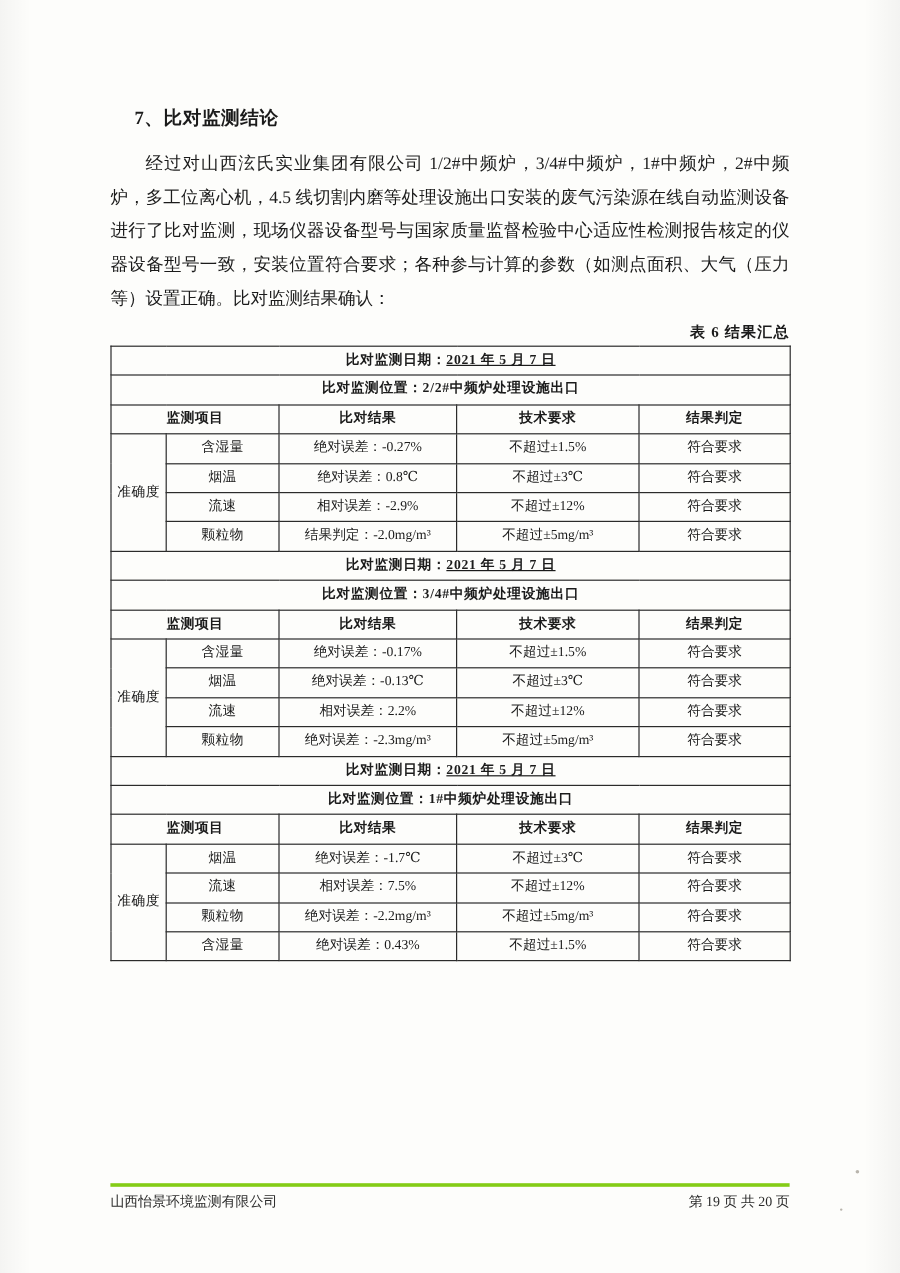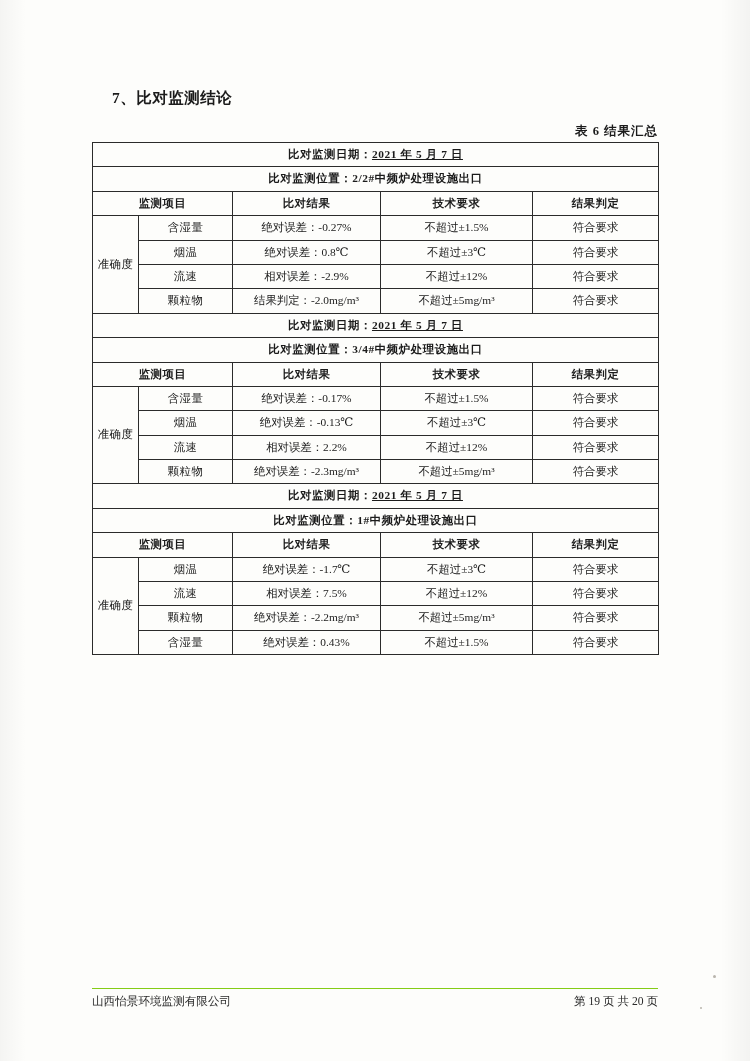--- a/index.html
+++ b/index.html
@@ -89,21 +89,21 @@
   }
   td.item {
     font-size: 11.6px;
     letter-spacing: 0.4px;
   }
   .footer {
     position: absolute;
     left: 92px;
     right: 92px;
     bottom: 52px;
-    border-top: 1px solid #84cc16;
+    border-top: 3px solid #84cc16;
     padding-top: 5px;
     display: flex;
     justify-content: space-between;
     font-size: 11.6px;
     color: #2a2a2a;
   }
   .speck {
     position: absolute;
     width: 3px; height: 3px;
     border-radius: 50%;
@@ -116,20 +116,21 @@
 <div class="page">
   <div class="paper-inner"></div>
 
   <div class="speck" style="left:713px; top:975px;"></div>
   <div class="speck" style="left:700px; top:1007px; width:2px; height:2px;"></div>
 
   <div class="content">
 
     <h2 class="section-title">7、比对监测结论</h2>
 
+    <p class="body-text">经过对山西泫氏实业集团有限公司 1/2#中频炉，3/4#中频炉，1#中频炉，2#中频炉，多工位离心机，4.5 线切割内磨等处理设施出口安装的废气污染源在线自动监测设备进行了比对监测，现场仪器设备型号与国家质量监督检验中心适应性检测报告核定的仪器设备型号一致，安装位置符合要求；各种参与计算的参数（如测点面积、大气（压力等）设置正确。比对监测结果确认：</p>
 
     <div class="table-caption">表 6    结果汇总</div>
 
     <table class="report">
       <colgroup>
         <col style="width:46px">
         <col style="width:94px">
         <col style="width:148px">
         <col style="width:152px">
         <col style="width:126px">

